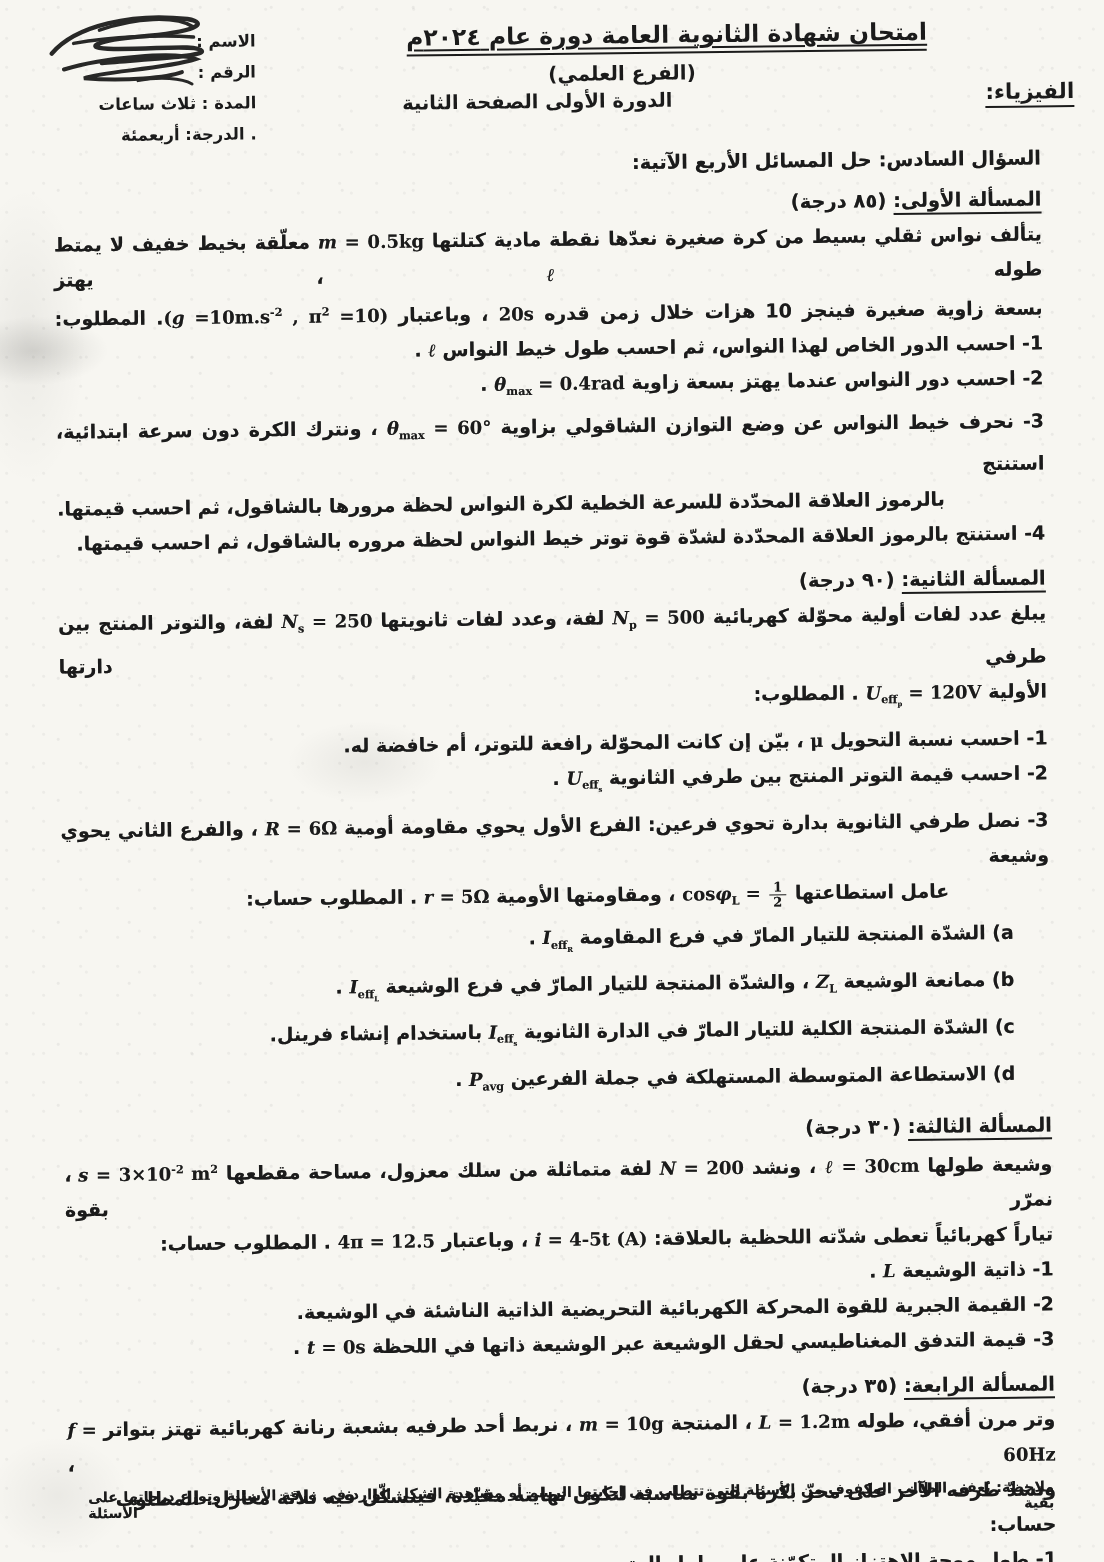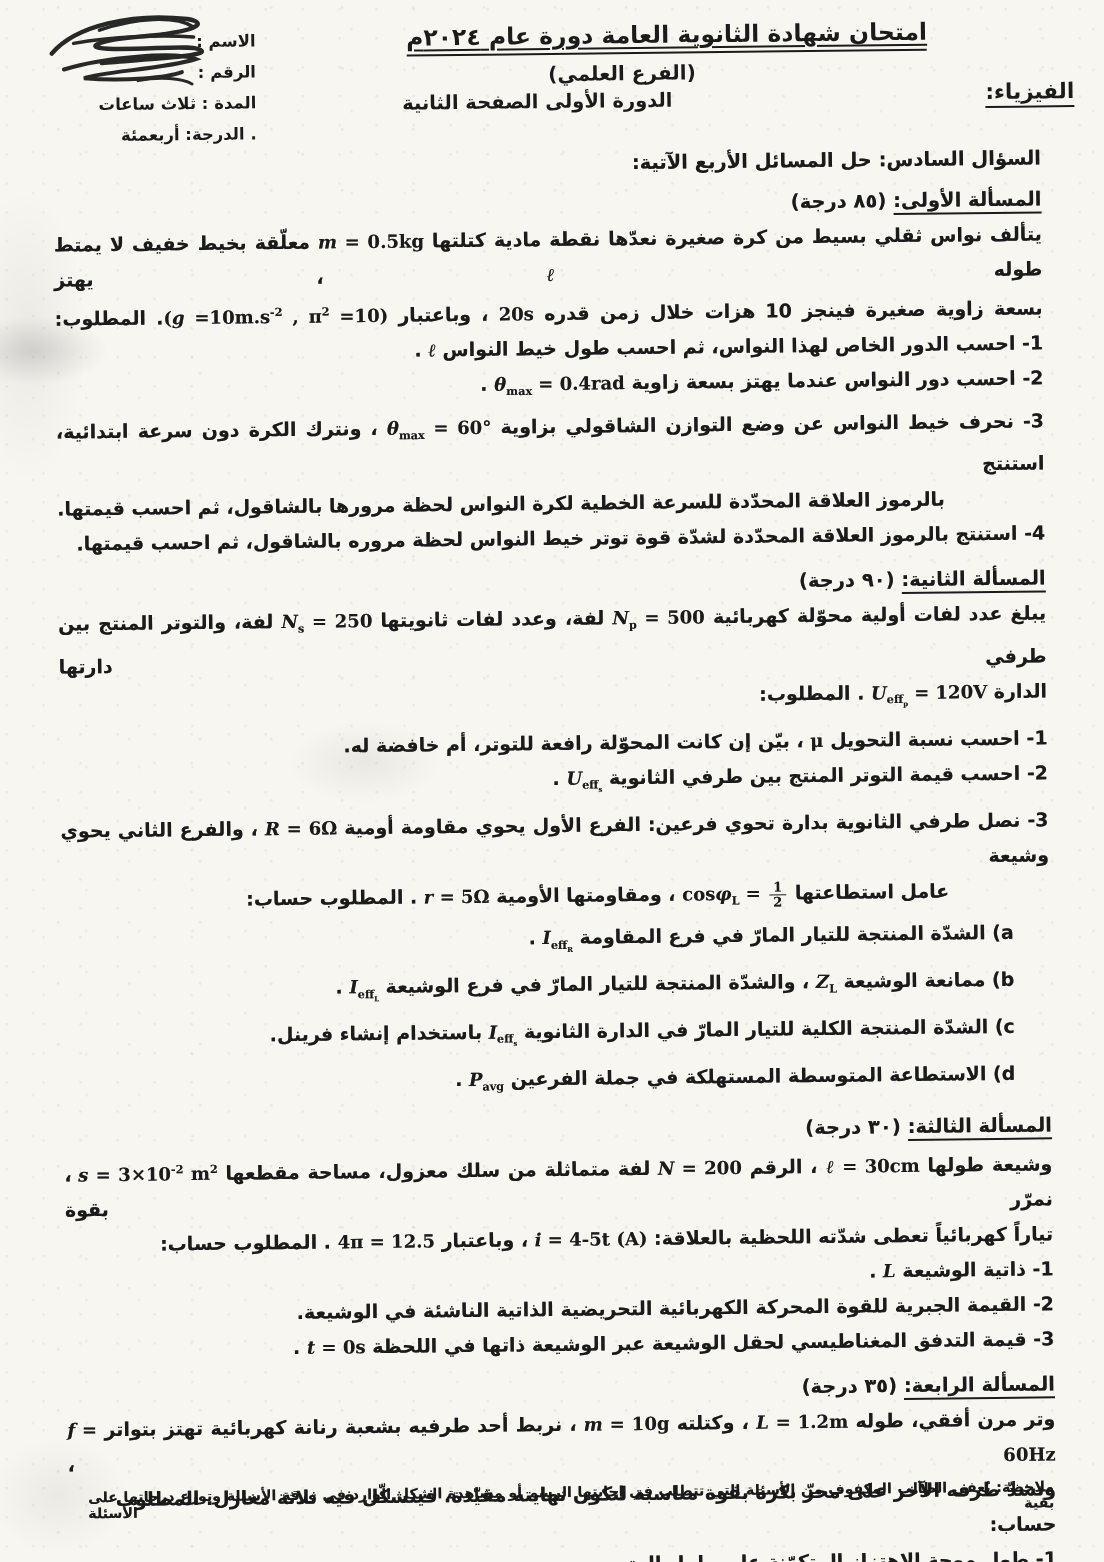--- a/index.html
+++ b/index.html
@@ -98,41 +98,41 @@
             <div class="line j"><span>بسعة زاوية صغيرة فينجز 10 هزات خلال زمن قدره </span><span class="m">20s</span><span> ، وباعتبار </span><span class="m">(<i>g</i> =10m.s<sup>-2</sup> , π<sup>2</sup> =10)</span><span>. المطلوب:</span></div>
             <div class="line r"><span>1- احسب الدور الخاص لهذا النواس، ثم احسب طول خيط النواس </span><span class="m"><i>ℓ</i></span><span> .</span></div>
             <div class="line r"><span>2- احسب دور النواس عندما يهتز بسعة زاوية </span><span class="m"><i>θ</i><sub>max</sub> = 0.4rad</span><span> .</span></div>
             <div class="line j"><span>3- نحرف خيط النواس عن وضع التوازن الشاقولي بزاوية </span><span class="m"><i>θ</i><sub>max</sub> = 60°</span><span> ، ونترك الكرة دون سرعة ابتدائية، استنتج</span></div>
             <div class="line ri"><span>بالرموز العلاقة المحدّدة للسرعة الخطية لكرة النواس لحظة مرورها بالشاقول، ثم احسب قيمتها.</span></div>
             <div class="line r"><span>4- استنتج بالرموز العلاقة المحدّدة لشدّة قوة توتر خيط النواس لحظة مروره بالشاقول، ثم احسب قيمتها.</span></div>
           </section>
           <section class="prob">
             <div class="ptitle-row"><span class="ptitle">المسألة الثانية:</span> <span>(٩٠ درجة)</span></div>
             <div class="line j"><span>يبلغ عدد لفات أولية محوّلة كهربائية </span><span class="m"><i>N</i><sub>p</sub> = 500</span><span> لفة، وعدد لفات ثانويتها </span><span class="m"><i>N</i><sub>s</sub> = 250</span><span> لفة، والتوتر المنتج بين طرفي دارتها</span></div>
-            <div class="line r"><span>الدارة </span><span class="m"><i>U</i><sub>eff<sub>p</sub></sub> = 120V</span><span> . المطلوب:</span></div>
+            <div class="line r"><span>الأولية </span><span class="m"><i>U</i><sub>eff<sub>p</sub></sub> = 120V</span><span> . المطلوب:</span></div>
             <div class="line r"><span>1- احسب نسبة التحويل </span><span class="m">μ</span><span> ، بيّن إن كانت المحوّلة رافعة للتوتر، أم خافضة له.</span></div>
             <div class="line r"><span>2- احسب قيمة التوتر المنتج بين طرفي الثانوية </span><span class="m"><i>U</i><sub>eff<sub>s</sub></sub></span><span> .</span></div>
             <div class="line j"><span>3- نصل طرفي الثانوية بدارة تحوي فرعين: الفرع الأول يحوي مقاومة أومية </span><span class="m"><i>R</i> = 6Ω</span><span> ، والفرع الثاني يحوي وشيعة</span></div>
             <div class="line ri"><span>عامل استطاعتها </span><span class="m">cos<i>φ</i><sub>L</sub> = <span class="frac"><span class="fn">1</span><span class="fd">2</span></span></span><span> ، ومقاومتها الأومية </span><span class="m"><i>r</i> = 5Ω</span><span> . المطلوب حساب:</span></div>
             <div class="line s"><span>a) الشدّة المنتجة للتيار المارّ في فرع المقاومة </span><span class="m"><i>I</i><sub>eff<sub>R</sub></sub></span><span> .</span></div>
             <div class="line s"><span>b) ممانعة الوشيعة </span><span class="m"><i>Z</i><sub>L</sub></span><span> ، والشدّة المنتجة للتيار المارّ في فرع الوشيعة </span><span class="m"><i>I</i><sub>eff<sub>L</sub></sub></span><span> .</span></div>
             <div class="line s"><span>c) الشدّة المنتجة الكلية للتيار المارّ في الدارة الثانوية </span><span class="m"><i>I</i><sub>eff<sub>s</sub></sub></span><span> باستخدام إنشاء فرينل.</span></div>
             <div class="line s"><span>d) الاستطاعة المتوسطة المستهلكة في جملة الفرعين </span><span class="m"><i>P</i><sub>avg</sub></span><span> .</span></div>
           </section>
           <section class="prob">
             <div class="ptitle-row"><span class="ptitle">المسألة الثالثة:</span> <span>(٣٠ درجة)</span></div>
-            <div class="line j"><span>وشيعة طولها </span><span class="m"><i>ℓ</i> = 30cm</span><span> ، الرقم </span><span class="m"><i>N</i> = 200</span><span> لفة متماثلة من سلك معزول، مساحة مقطعها </span><span class="m"><i>s</i> = 3×10<sup>-2</sup> m<sup>2</sup></span><span> ، نمرّر بقوة</span></div>
+            <div class="line j"><span>وشيعة طولها </span><span class="m"><i>ℓ</i> = 30cm</span><span> ، ونشد </span><span class="m"><i>N</i> = 200</span><span> لفة متماثلة من سلك معزول، مساحة مقطعها </span><span class="m"><i>s</i> = 3×10<sup>-2</sup> m<sup>2</sup></span><span> ، نمرّر بقوة</span></div>
             <div class="line r"><span>تياراً كهربائياً تعطى شدّته اللحظية بالعلاقة: </span><span class="m"><i>i</i> = 4-5t (A)</span><span> ، وباعتبار </span><span class="m">4π = 12.5</span><span> . المطلوب حساب:</span></div>
             <div class="line r"><span>1- ذاتية الوشيعة </span><span class="m"><i>L</i></span><span> .</span></div>
             <div class="line r"><span>2- القيمة الجبرية للقوة المحركة الكهربائية التحريضية الذاتية الناشئة في الوشيعة.</span></div>
             <div class="line r"><span>3- قيمة التدفق المغناطيسي لحقل الوشيعة عبر الوشيعة ذاتها في اللحظة </span><span class="m"><i>t</i> = 0s</span><span> .</span></div>
           </section>
           <section class="prob">
             <div class="ptitle-row"><span class="ptitle">المسألة الرابعة:</span> <span>(٣٥ درجة)</span></div>
-            <div class="line j"><span>وتر مرن أفقي، طوله </span><span class="m"><i>L</i> = 1.2m</span><span> ، وكتلته </span><span class="m"><i>m</i> = 10g</span><span> ، نربط أحد طرفيه بشعبة رنانة كهربائية تهتز بتواتر </span><span class="m"><i>f</i> = 60Hz</span><span> ،</span></div>
+            <div class="line j"><span>وتر مرن أفقي، طوله </span><span class="m"><i>L</i> = 1.2m</span><span> ، المنتجة </span><span class="m"><i>m</i> = 10g</span><span> ، نربط أحد طرفيه بشعبة رنانة كهربائية تهتز بتواتر </span><span class="m"><i>f</i> = 60Hz</span><span> ،</span></div>
             <div class="line r"><span>ونشدّ طرفه الآخر على محزّ بكرة بقوة مناسبة لتكون نهايته مقيّدة، فيتشكّل فيه ثلاثة مغازل. المطلوب حساب:</span></div>
             <div class="line r"><span>1- طول موجة الاهتزاز المتكوّنة على طول الوتر.</span></div>
           </section>
         </div>
 
     </div>
 
     <div class="note">ملاحظة: يُعفى الطالب المكفوف من الأسئلة التي تتطلب في إجابتها الرسم أو مشاهدة الشكل الوارد في ورقة الأسئلة وتوزع درجاتها على بقية الأسئلة</div>
 
   </div>

